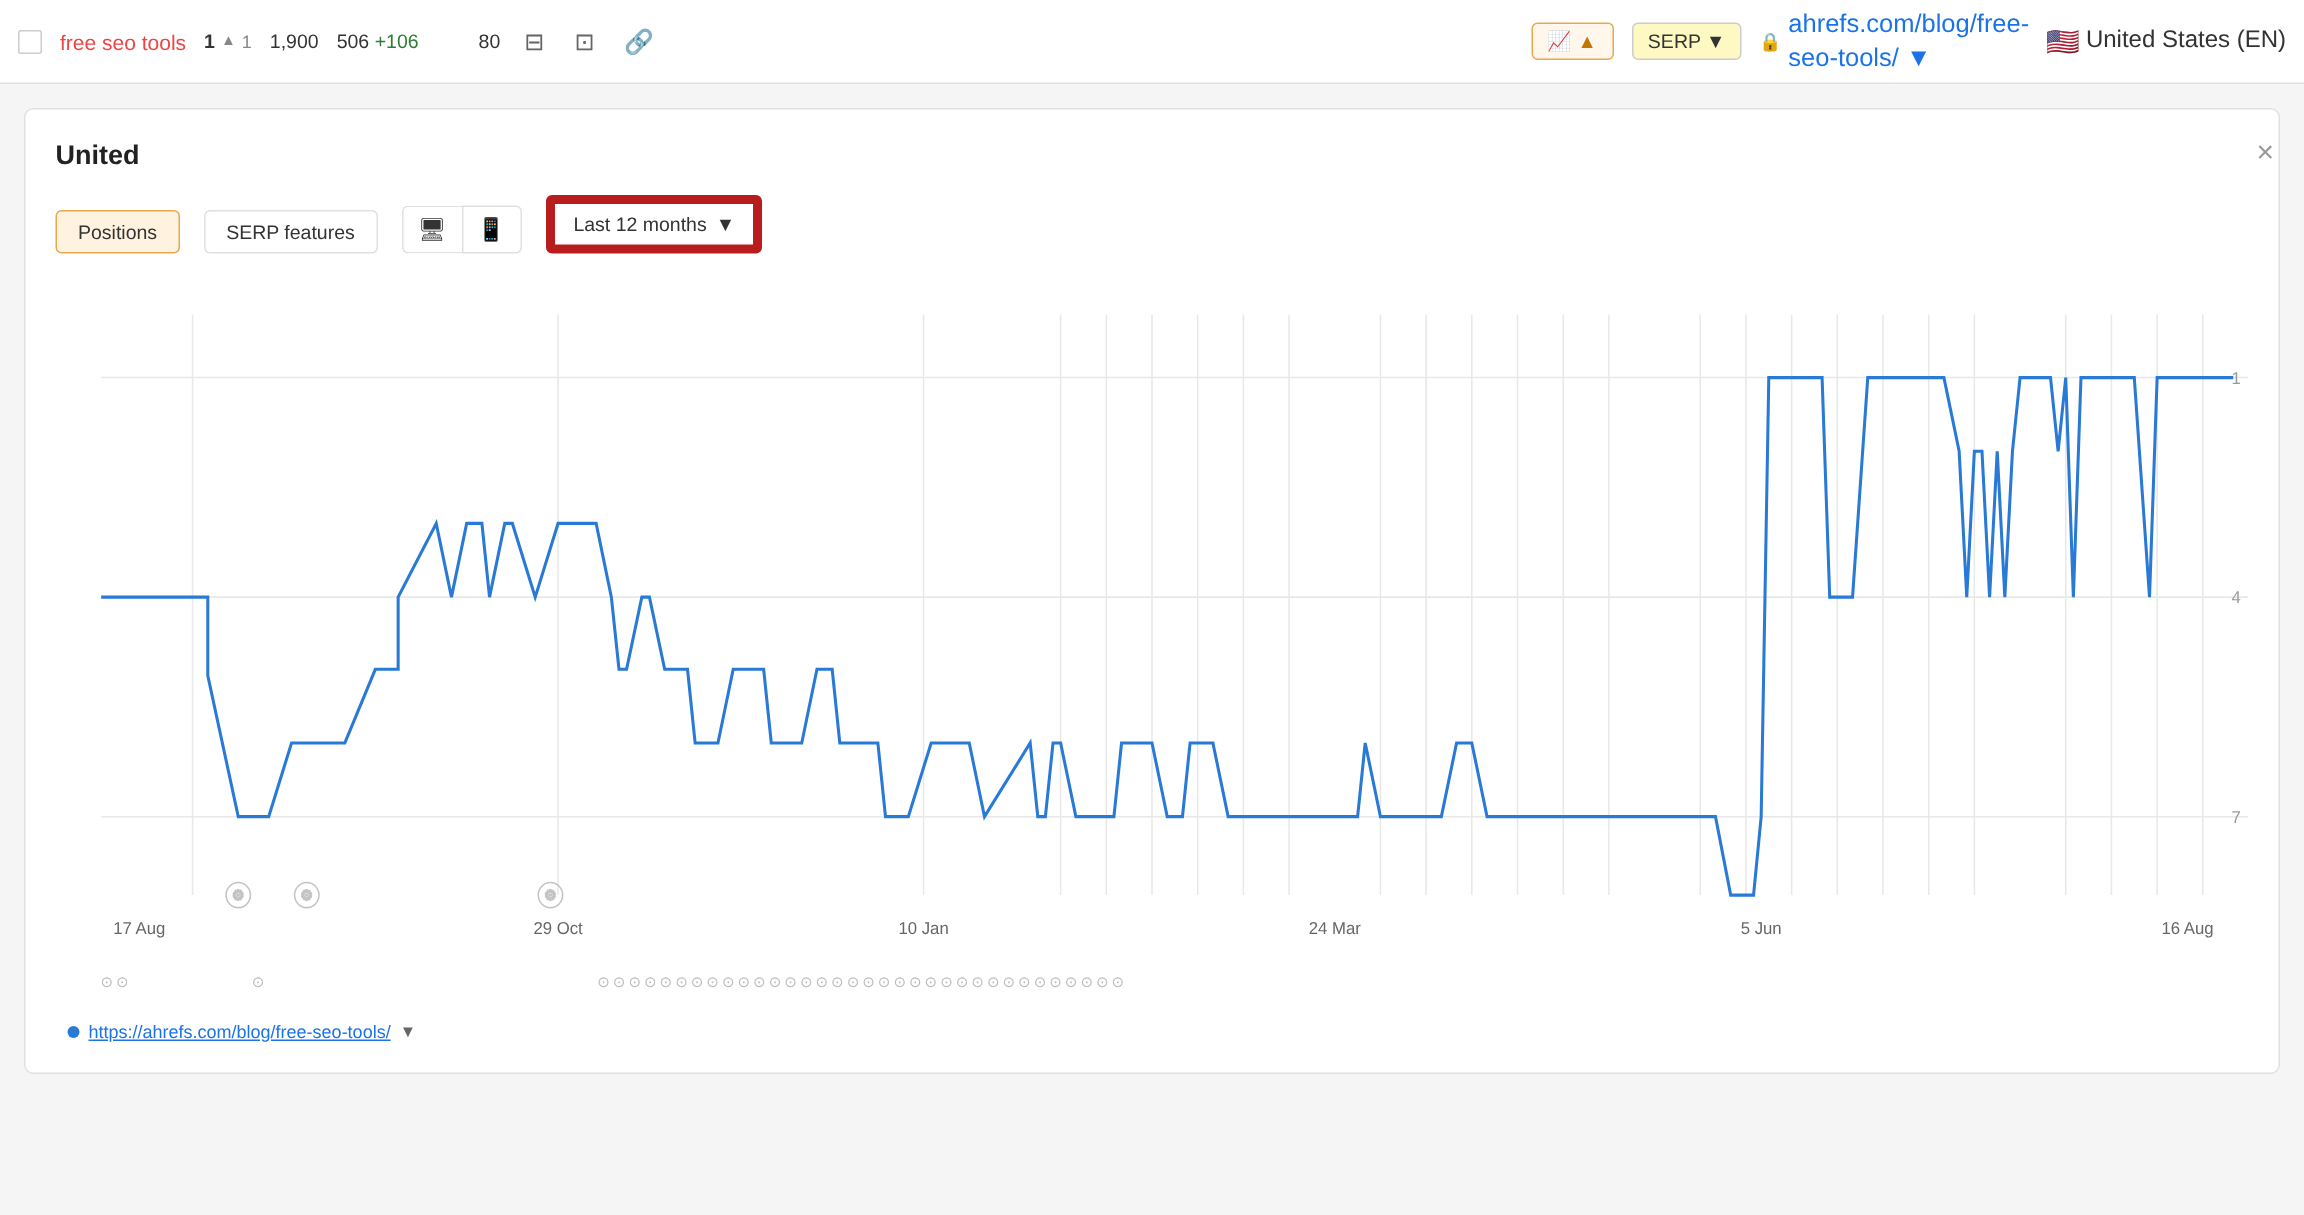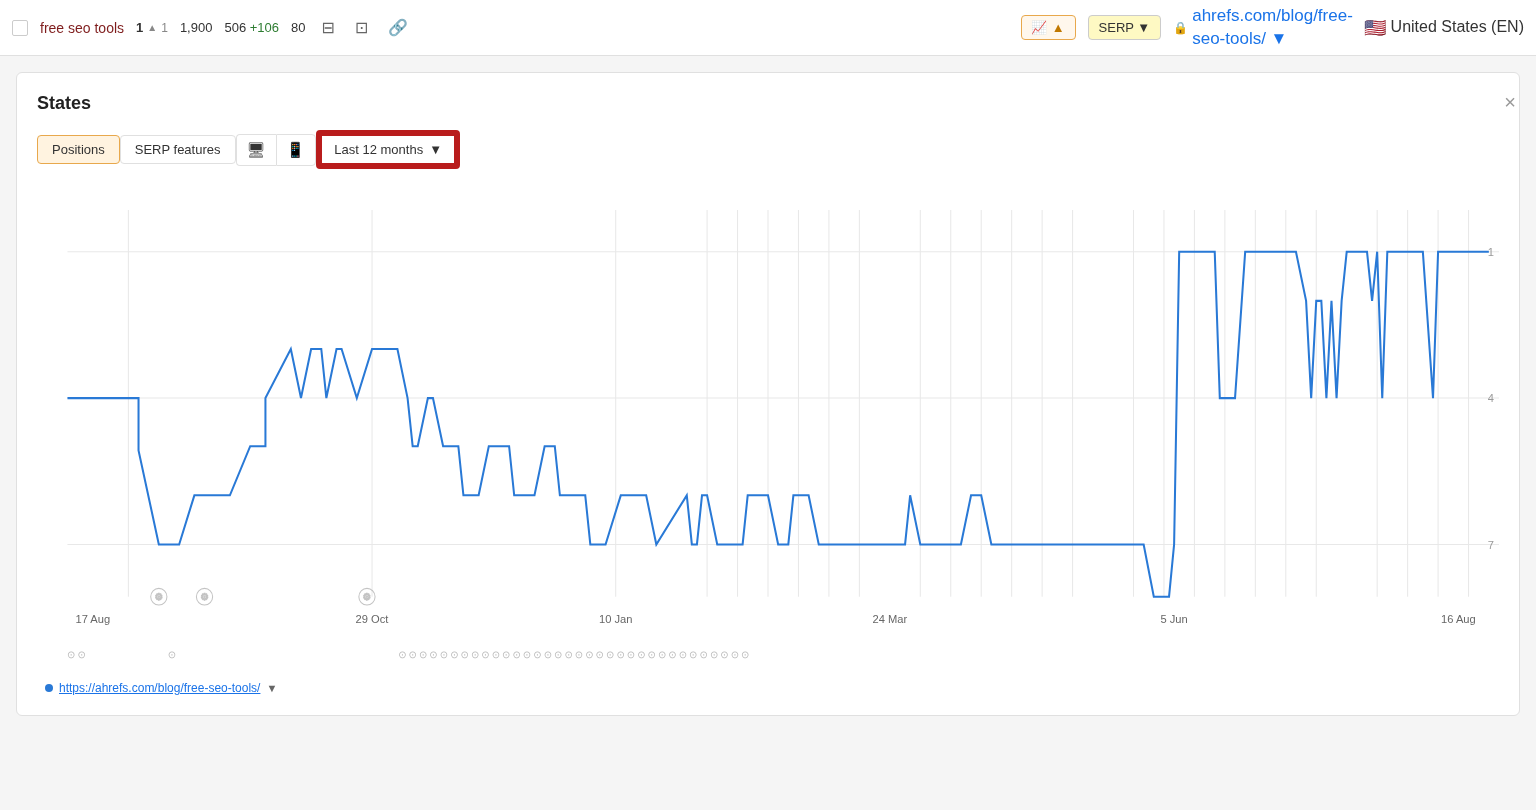--- a/index.html
+++ b/index.html
@@ -3,46 +3,46 @@
   <meta charset="utf-8">
   <style>
     * { box-sizing: border-box; margin: 0; padding: 0; }
     body { font-family: -apple-system, BlinkMacSystemFont, 'Segoe UI', Arial, sans-serif; font-size: 13px; background: #f5f5f5; color: #333; }
 
     .top-bar {
       display: flex; align-items: center; background: #fff; border-bottom: 1px solid #e0e0e0;
       padding: 0 12px; height: 56px; gap: 12px;
     }
     .top-bar-checkbox { width: 16px; height: 16px; border: 1px solid #ccc; border-radius: 2px; flex-shrink: 0; }
-    .keyword-link { color: #7f1d1d; font-weight: 500; font-size: 14px; text-decoration: none; white-space: nowrap; }
+    .keyword-link { color: #ef4444; font-weight: 500; font-size: 14px; text-decoration: none; white-space: nowrap; }
     .position-cell { display: flex; align-items: center; gap: 4px; font-size: 13px; color: #333; }
     .position-num { font-weight: 600; }
     .arrow-up { color: #888; font-size: 10px; }
     .position-change { color: #888; font-size: 12px; }
     .volume { font-size: 13px; color: #333; }
     .traffic { font-size: 13px; color: #333; }
     .traffic-delta { color: #2e7d32; font-weight: 500; }
-    .kd-val { font-size: 13px; color: #333; }
+    .kd-val { font-size: 13px; color: #333; margin-left: 28px; }
     .icon-btn { cursor: pointer; color: #666; font-size: 16px; padding: 2px 4px; }
     .btn-chart { background: #fff7ec; border: 1px solid #e8a84c; border-radius: 4px; padding: 4px 10px; cursor: pointer; display: flex; align-items: center; gap: 4px; font-size: 13px; color: #c07800; }
     .btn-serp { background: #fef9c3; border: 1px solid #ccc; border-radius: 4px; padding: 4px 10px; cursor: pointer; font-size: 13px; color: #333; }
     .url-link { color: #1a73e8; font-size: 12px; text-decoration: none; display: flex; align-items: center; gap: 4px; }
     .flag { font-size: 18px; }
     .country-name { font-size: 16px; color: #333; line-height: 1.3; }
     .spacer { flex: 1; }
 
     .panel {
       background: #fff; margin: 16px; border-radius: 6px; border: 1px solid #e0e0e0;
       padding: 20px;
     }
     .panel-title { font-size: 18px; font-weight: 700; color: #222; margin-bottom: 16px; }
     .panel-close { position: absolute; top: 12px; right: 16px; font-size: 20px; color: #999; cursor: pointer; line-height: 1; }
     .panel-wrapper { position: relative; }
 
-    .filter-row { display: flex; align-items: center; gap: 0; margin-bottom: 20px; }
+    .filter-row { display: flex; align-items: flex-end; gap: 16px; margin-bottom: 20px; }
     .tab-btn {
       padding: 6px 14px; border-radius: 4px; border: 1px solid #e0e0e0; cursor: pointer;
       font-size: 13px; background: #fff; color: #333;
     }
     .tab-btn.active { background: #fff3e0; border-color: #e8a84c; color: #333; font-weight: 500; }
     .device-btn {
       padding: 6px 10px; border: 1px solid #e0e0e0; background: #fff; cursor: pointer;
       font-size: 15px; color: #333;
     }
     .device-btn:first-child { border-radius: 4px 0 0 4px; border-right: none; }
@@ -92,21 +92,21 @@
     <span style="font-size:17px;line-height:1.3;max-width:160px;">ahrefs.com/blog/free-seo-tools/ ▼</span>
   </a>
   <div style="display:flex;align-items:center;gap:4px;">
     <span class="flag">🇺🇸</span>
     <span class="country-name">United States (EN)</span>
   </div>
 </div>
 
 <div class="panel-wrapper">
   <div class="panel">
-    <h2 class="panel-title">States</h2>
+    <h2 class="panel-title">United</h2>
     <div class="panel-close" style="position:absolute;top:20px;right:20px;">×</div>
 
     <div class="filter-row">
       <button class="tab-btn active">Positions</button>
       <button class="tab-btn">SERP features</button>
       <div class="device-group">
         <button class="device-btn">🖥</button>
         <button class="device-btn">📱</button>
       </div>
       <button class="period-btn">

